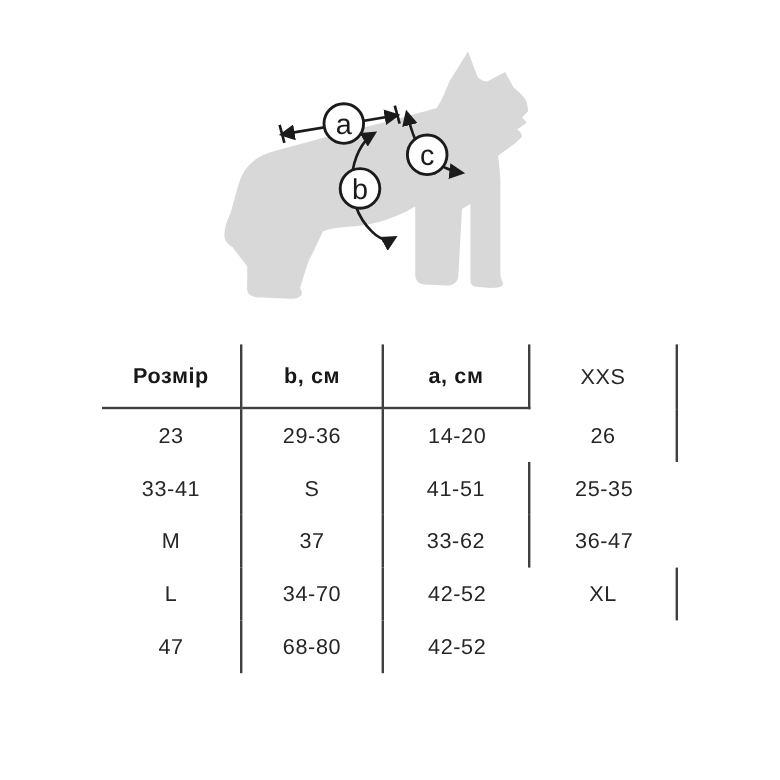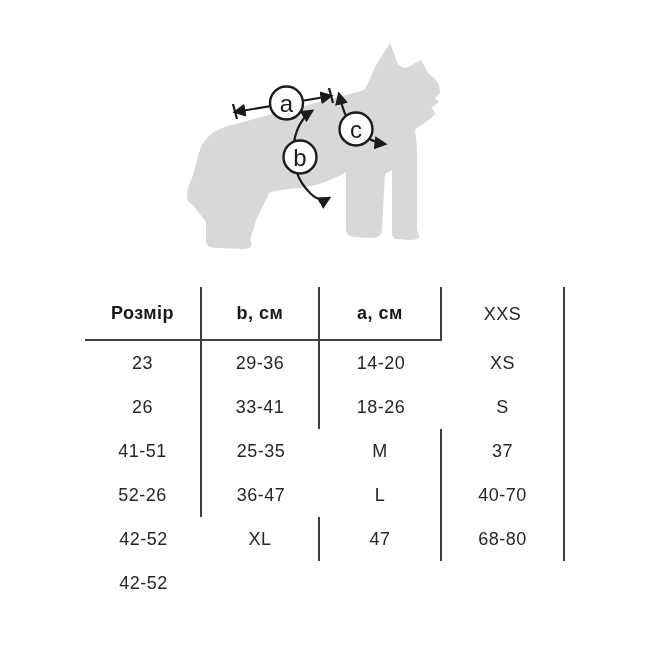--- a/index.html
+++ b/index.html
@@ -109,33 +109,31 @@
   </svg>
 
   <div id="size-table" class="size-table">
       <div class="cell th vline">Розмір</div>
       <div class="cell th vline">b, см</div>
       <div class="cell th vline">a, см</div>
       <div class="cell td vline">XXS</div>
       <div class="cell td vline">23</div>
       <div class="cell td vline">29-36</div>
       <div class="cell td">14-20</div>
-      <div class="cell td vline">XS</div>
       <div class="cell td vline">26</div>
       <div class="cell td vline">33-41</div>
-      <div class="cell td">18-26</div>
       <div class="cell td vline">S</div>
       <div class="cell td vline">41-51</div>
       <div class="cell td">25-35</div>
       <div class="cell td vline">M</div>
       <div class="cell td vline">37</div>
-      <div class="cell td vline">52-26</div>
+      <div class="cell td vline">33-62</div>
       <div class="cell td">36-47</div>
       <div class="cell td vline">L</div>
-      <div class="cell td vline">40-70</div>
+      <div class="cell td vline">34-70</div>
       <div class="cell td">42-52</div>
       <div class="cell td vline">XL</div>
       <div class="cell td vline">47</div>
       <div class="cell td vline">68-80</div>
       <div class="cell td">42-52</div>
     </div>
 
 </div>
 
 </body></html>

